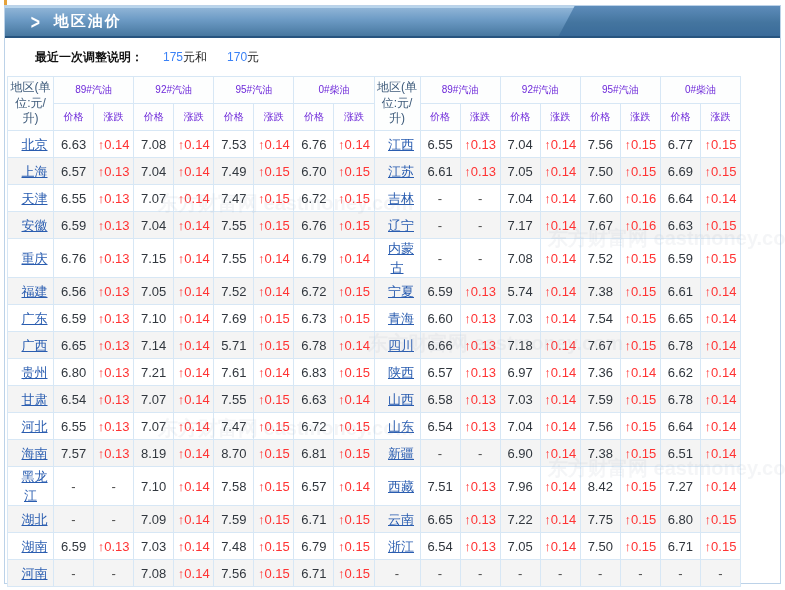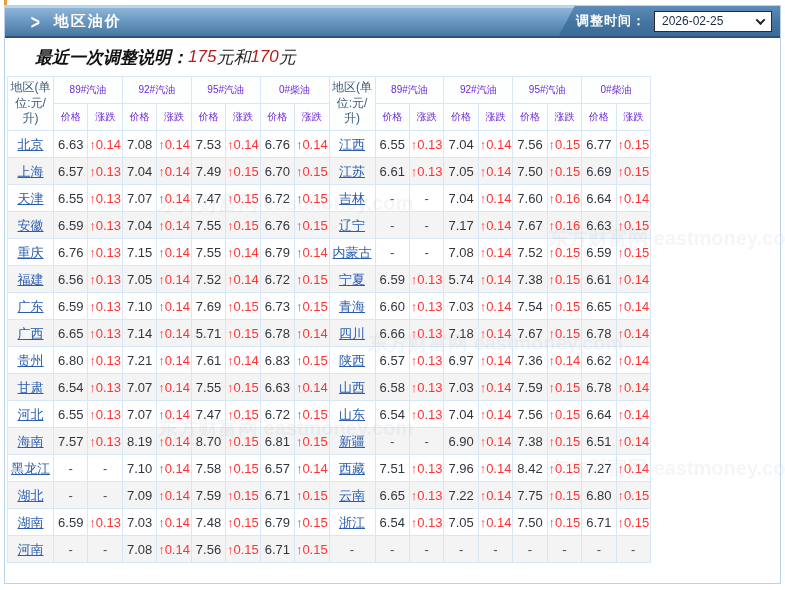--- a/index.html
+++ b/index.html
@@ -23,59 +23,52 @@
   .time-wrap { position:relative; z-index:1; margin-left:auto; display:flex; align-items:center;
                gap:8px; padding-right:8px; }
   .time-label { color:#fff; font-size:13px; font-weight:bold; letter-spacing:1px; }
   .date-select { width:118px; height:21px; background:#fff; border:1px solid #2a2a2a;
                  display:flex; align-items:center; justify-content:space-between;
                  padding:0 7px; font-size:12px; color:#1c2c44; cursor:pointer; }
   .chev-down { width:7px; height:7px; border-right:2px solid #222; border-bottom:2px solid #222;
                transform:rotate(45deg) translate(-1px,-1px); }
   
   .notice { height:38px; display:flex; align-items:center; padding-left:30px;
-            font-size:17px; color:#1d1d1d; background:#fff; white-space:pre;font-style:italic; }
+            font-size:12px; color:#1d1d1d; background:#fff; white-space:pre; }
   .notice b { font-weight:bold; color:#111; }
-  .red { color:#b91c1c; }
+  .red { color:#3b82f6;margin-left:20px; }
   
-  table { width:644px; margin:0 2px; border-collapse:collapse; table-layout:fixed;
+  table { width:734px; margin:0 2px; border-collapse:collapse; table-layout:fixed;
           position:relative; z-index:1; }
   th,td { border:1px solid #d7e7f5; height:27px; text-align:center; vertical-align:middle;
           padding:0; overflow:hidden; }
   thead th { font-weight:normal; color:#6d28d9; font-size:10px; background:#fdfefe; }
   th.region-h { font-size:12px; line-height:1.3; color:#3d5a7a; }
   tbody tr:nth-child(even) td { background:#f4f4f4; }
   tbody tr:nth-child(odd)  td { background:#fff; }
-  td.region a { color:#2a5db0; font-size:13px; text-decoration:underline; cursor:pointer; }
+  td.region a { color:#2a5db0; font-size:13px; text-decoration:underline; cursor:pointer;margin-left:8px; }
   td.price  { color:#31373e; font-size:13px; }
   td.change { color:#ff3333; font-size:13px; }
   td.dash   { color:#4a4a4a; font-size:13px; }
   
   .wm { position:absolute; z-index:2; color:#9aa6b4; opacity:0.10; font-size:20px;
         font-weight:bold; pointer-events:none; white-space:nowrap;margin-left:8px; }
 </style>
 </head>
 <body>
 
 <div class="page">
   <div class="corner-accent"></div>
 
   <div class="panel">
 
     <div class="title-bar">
       <div class="title-tab"></div>
       <span class="arrow-ico">&gt;</span>
       <span class="title">地区油价</span>
-      <div class="time-wrap">
-        <span class="time-label">调整时间：</span>
-        <div class="date-select">
-          <span>2026-02-25</span>
-          <span class="chev-down"></span>
-        </div>
-      </div>
     </div>
 
     <div class="notice"><b>最近一次调整说明：</b><span class="red">175</span><span>元和</span><span class="red">170</span><span>元</span></div>
 
     <table>
       <colgroup id="cols">
           <col style="width: 46px;">
           <col>
           <col>
           <col>

